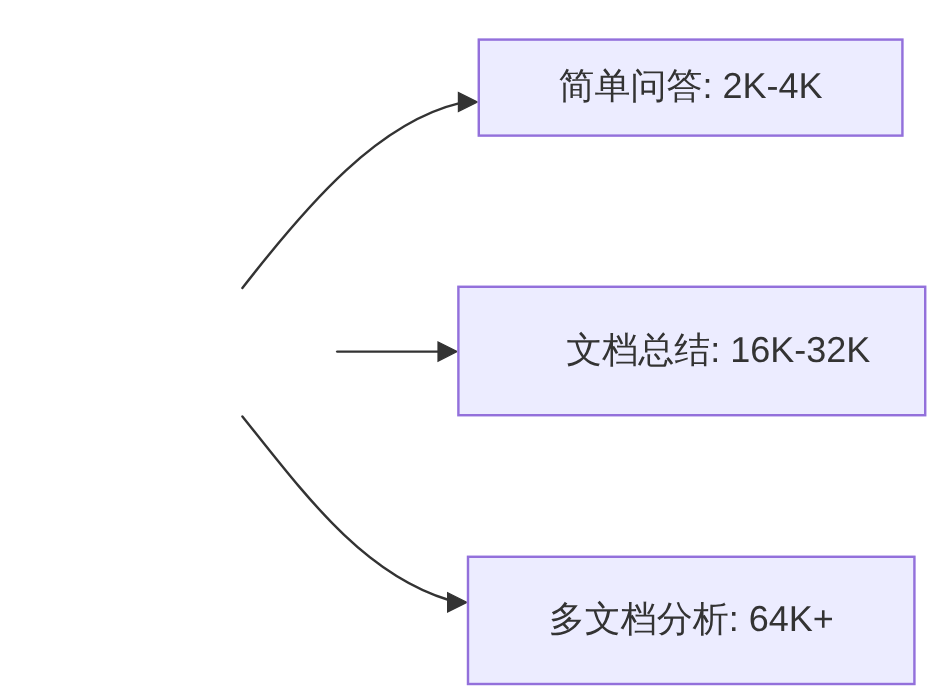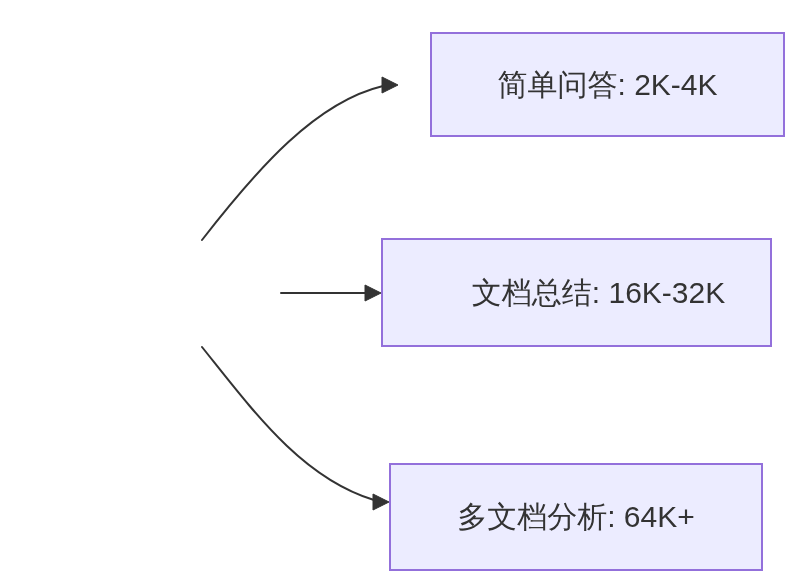--- a/index.html
+++ b/index.html
@@ -45,21 +45,21 @@
     color: var(--text-color);
     display: flex;
     align-items: center;
     justify-content: center;
     font-size: 30px;
     line-height: 1.2;
     text-align: center;
     white-space: nowrap;
   }
   .node-root        { left: 32px;  top: 240px; width: 248px; height: 107px; }
-  .node-simple-qa   { left: 398px; top: 32px;  width: 355px; height: 105px; margin-left: 32px; }
+  .node-simple-qa   { left: 398px; top: 32px;  width: 355px; height: 82px; }
   .node-doc-summary { left: 381px; top: 238px; width: 391px; height: 109px; padding-left: 44px; }
   .node-multi-doc   { left: 389px; top: 463px; width: 374px; height: 108px; }
 </style>
 </head>
 <body>
 
 <div class="stage">
 
   <svg class="edges" viewBox="0 0 787 572" xmlns="http://www.w3.org/2000/svg">
 

